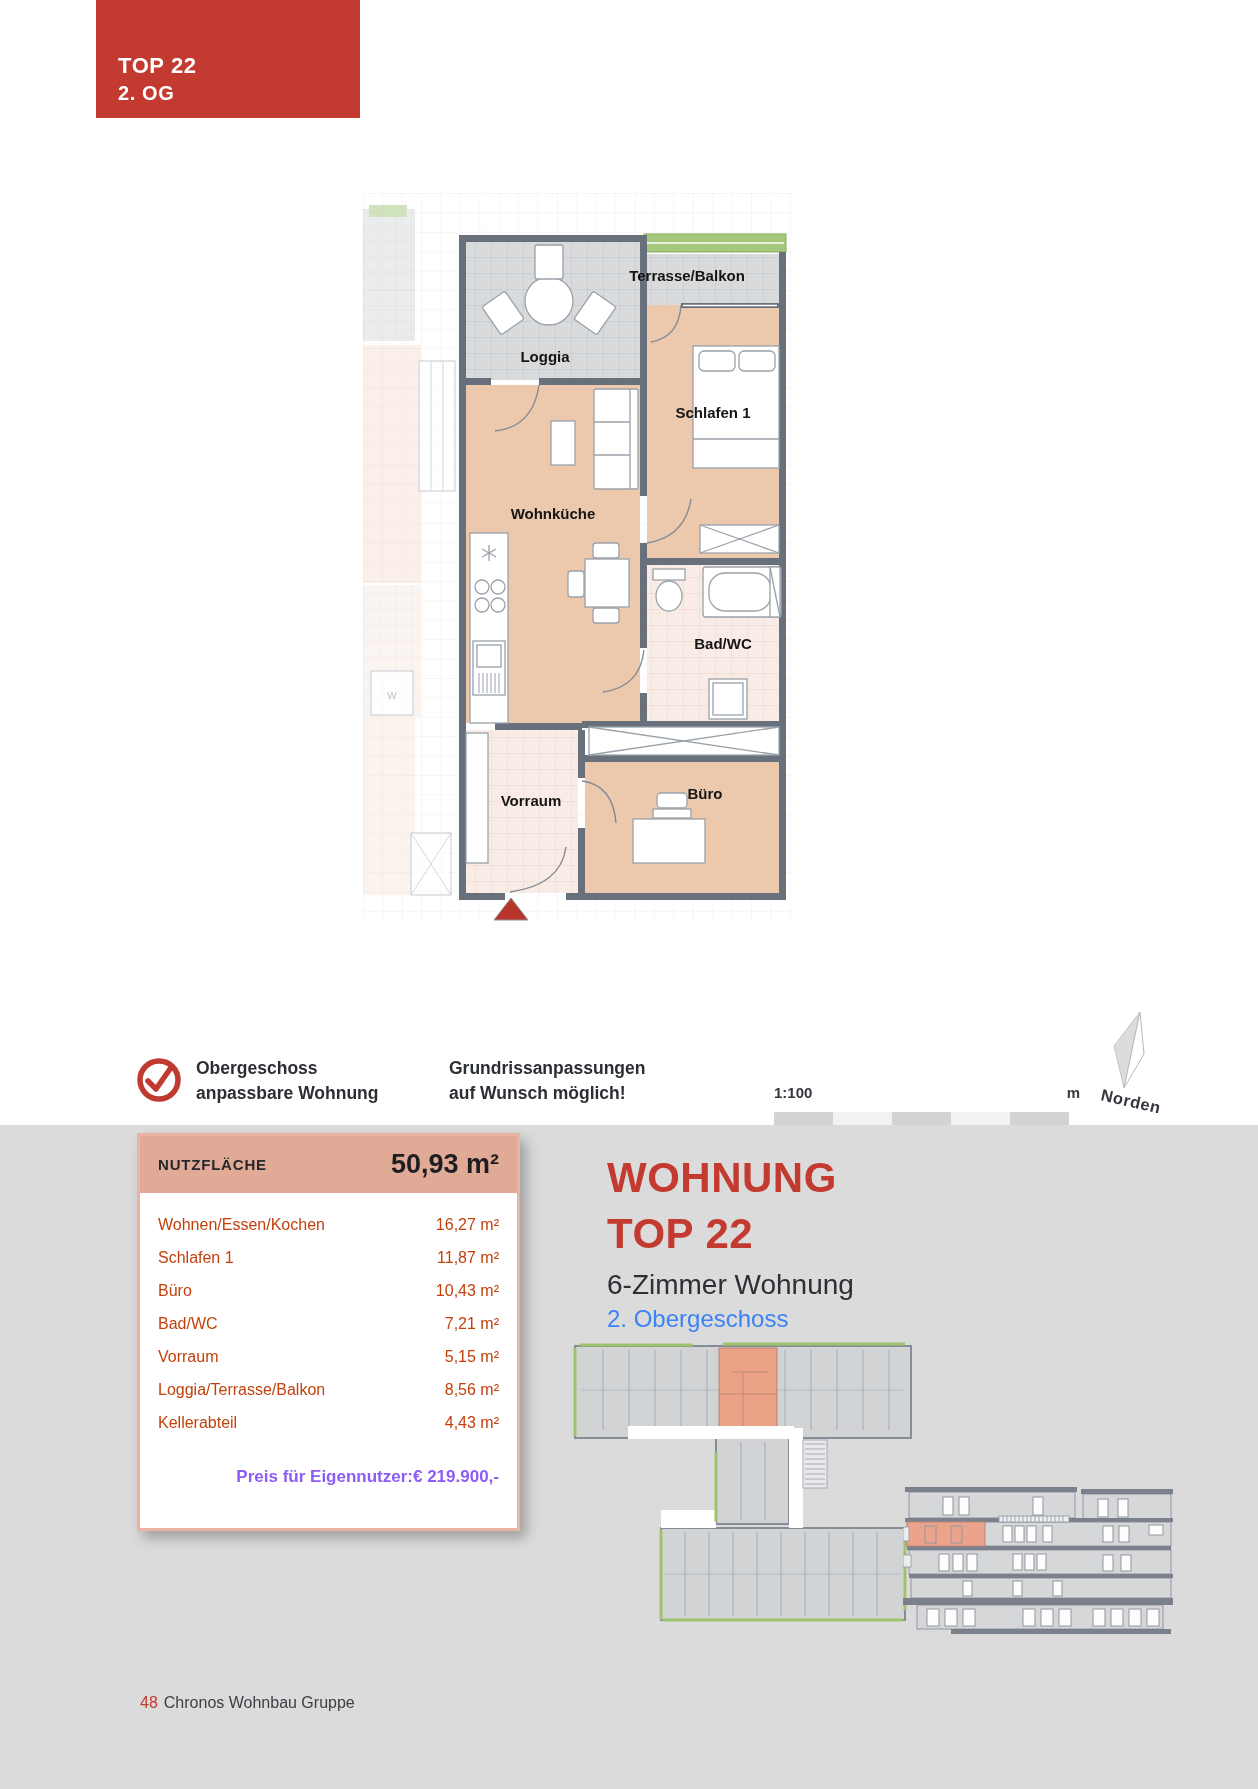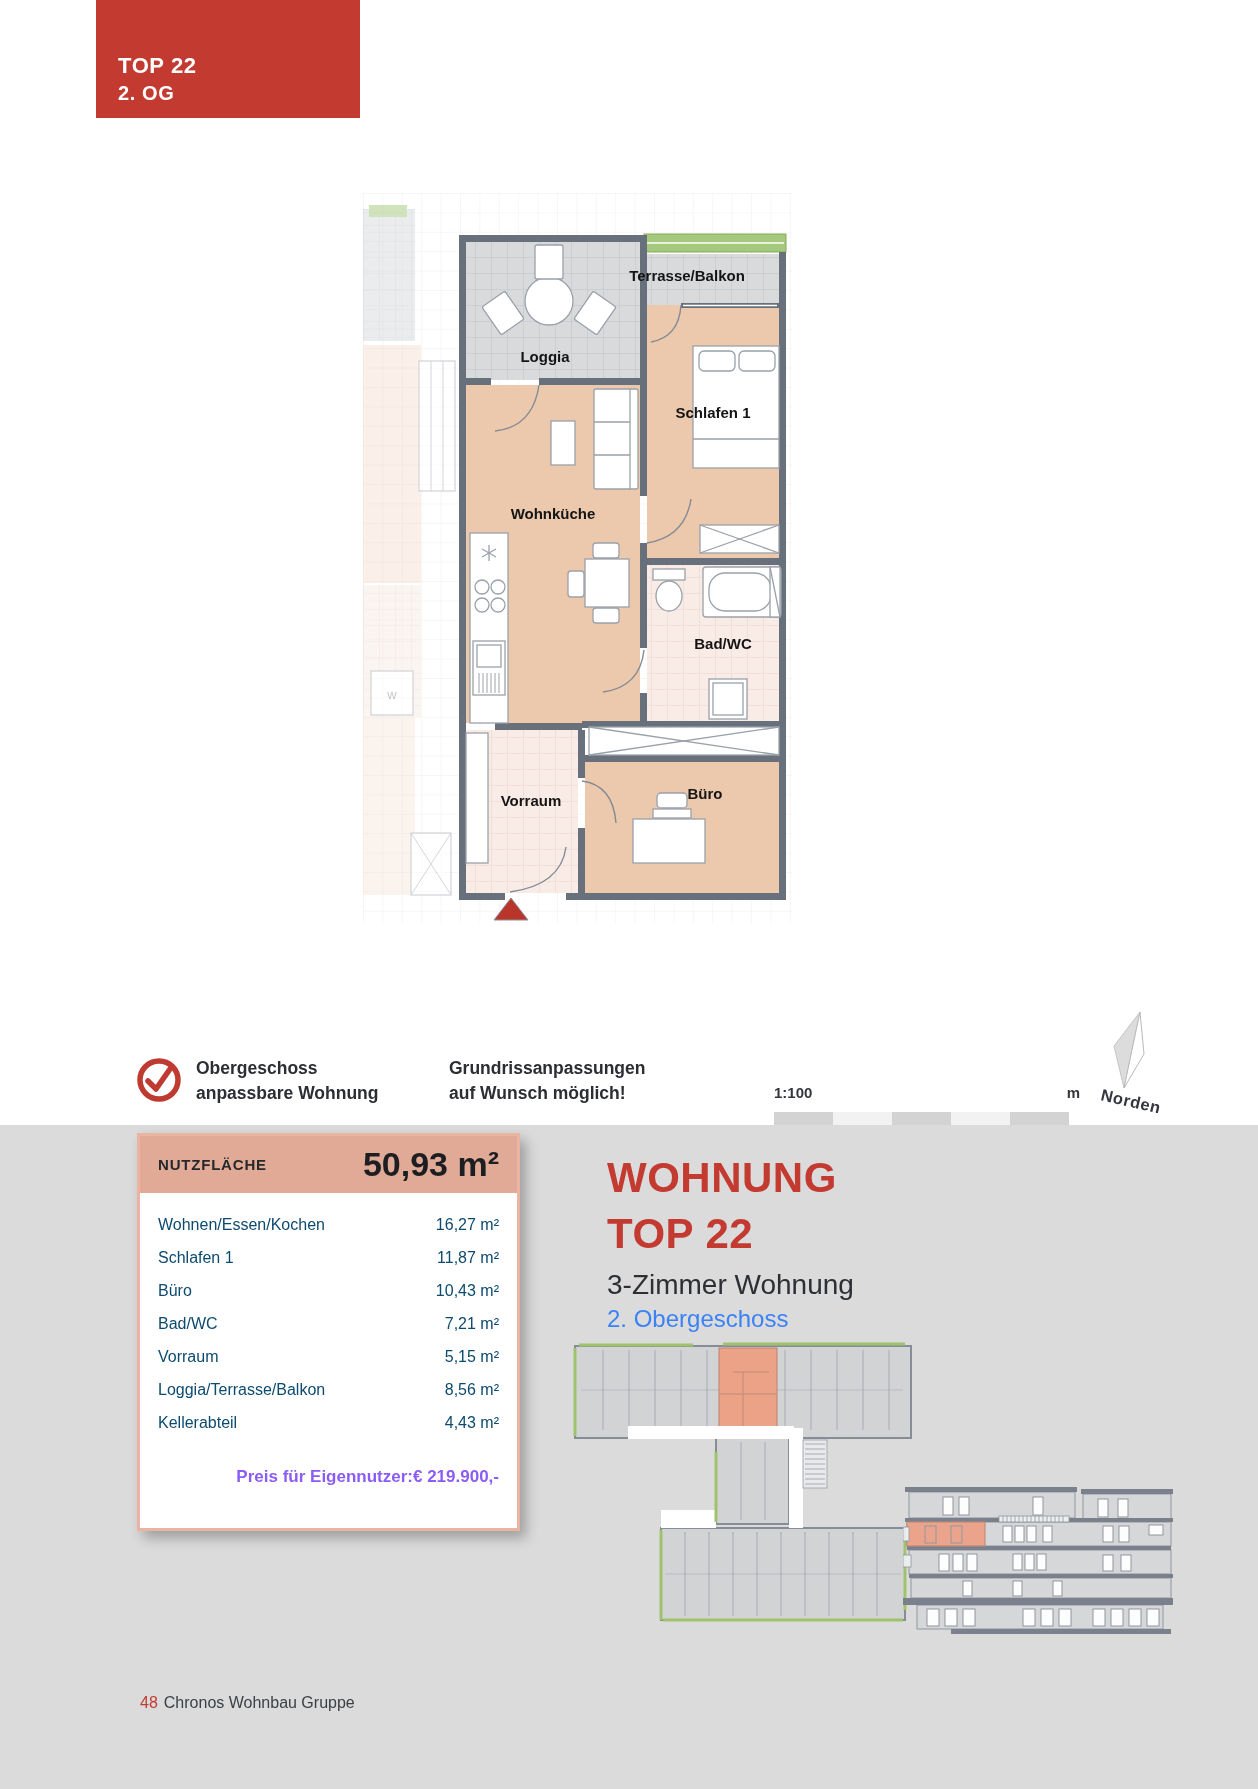--- a/index.html
+++ b/index.html
@@ -30,23 +30,23 @@
   
   #gray-band{left:0;top:1125px;width:1258px;height:664px;background:#dbdbdb;}
 
   
   #area-card{left:137px;top:1133px;width:383px;height:398px;background:#fff;
              border:3px solid #e9b5a2;box-sizing:border-box;
              box-shadow:6px 7px 12px rgba(0,0,0,.28);}
   #area-card .hdr{height:57px;background:#e1aa96;display:flex;align-items:center;
                   justify-content:space-between;padding:0 18px;}
   #area-card .hdr .t{font-size:15px;font-weight:bold;letter-spacing:.8px;color:#26282c;}
-  #area-card .hdr .v{font-size:34px;font-weight:bold;color:#1c1e22;}
+  #area-card .hdr .v{font-size:27px;font-weight:bold;color:#1c1e22;}
   #area-card .body{padding:12px 18px 0 18px;}
-  .arow{display:flex;justify-content:space-between;font-size:16px;color:#0c4a6e;margin:7px 0;line-height:26px;}
+  .arow{display:flex;justify-content:space-between;font-size:16px;color:#c2410c;margin:7px 0;line-height:26px;}
   .prow{display:flex;justify-content:flex-end;font-size:17px;font-weight:bold;color:#8b5cf6;margin-top:28px;line-height:26px;}
 
   
   #listing{left:607px;top:1150px;width:480px;}
   #listing .h1{font-size:42px;font-weight:bold;color:#c23a30;line-height:56px;letter-spacing:.5px;}
   #listing .s1{font-size:28px;color:#2c2f34;line-height:34px;margin-top:6px;}
   #listing .s2{font-size:24px;color:#3b82f6;line-height:34px;}
 
   
   #footer{left:140px;top:1694px;font-size:16px;color:#3b4046;}
@@ -281,21 +281,21 @@
       <div class="prow">
         <span>Preis für Eigennutzer:</span>
         <span>€ 219.900,-</span>
       </div>
     </div>
   </div>
 
   <div class="abs" id="listing">
     <div class="h1">WOHNUNG</div>
     <div class="h1">TOP 22</div>
-    <div class="s1">3-Zimmer Wohnung</div>
+    <div class="s1">6-Zimmer Wohnung</div>
     <div class="s2">2. Obergeschoss</div>
   </div>
 
   <svg class="abs" style="left:573px;top:1342px" width="345" height="290" viewBox="0 0 345 290">
     <g stroke="#878d96" stroke-width="2" fill="#d2d3d5">
       <rect x="2" y="4" width="336" height="92"></rect>
       <rect x="143" y="96" width="73" height="86"></rect>
       <rect x="88" y="186" width="244" height="92"></rect>
     </g>
     <g stroke="#9aa0a8" stroke-width="1" opacity="0.8">

